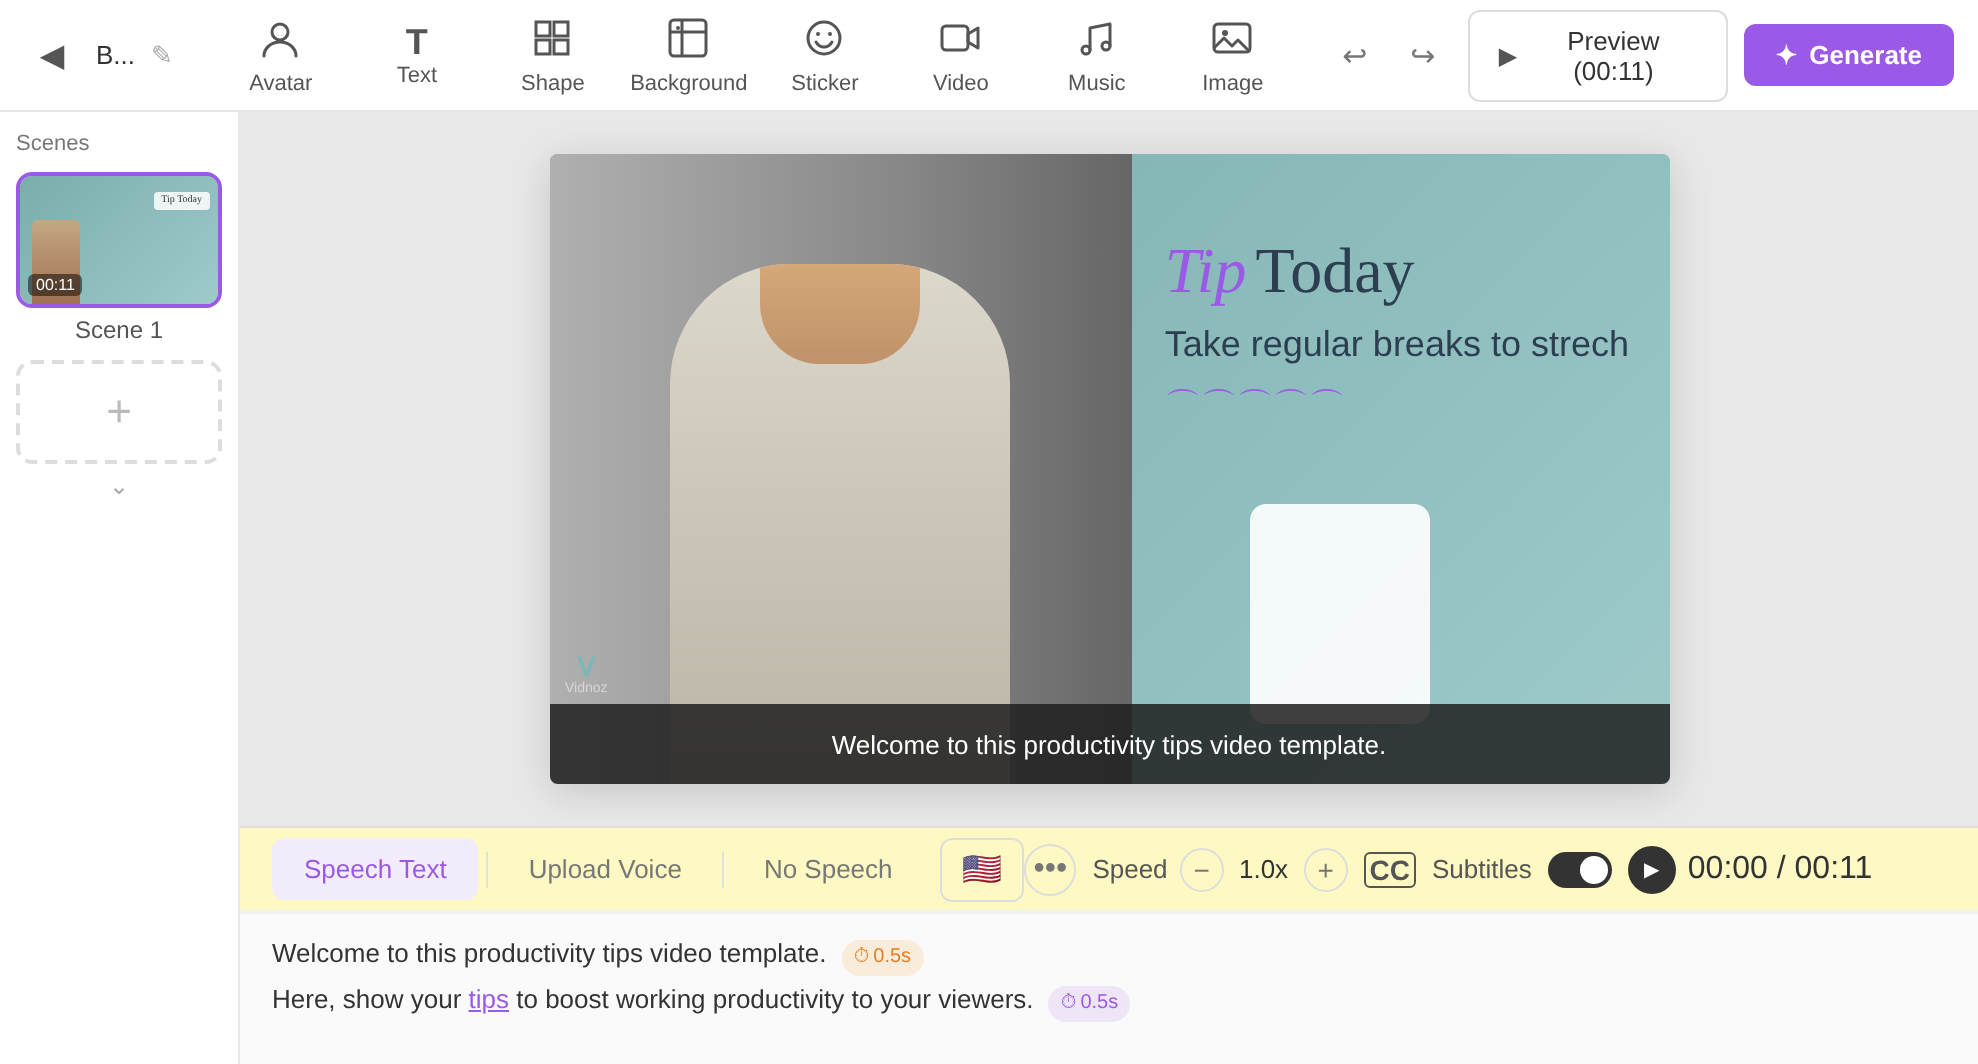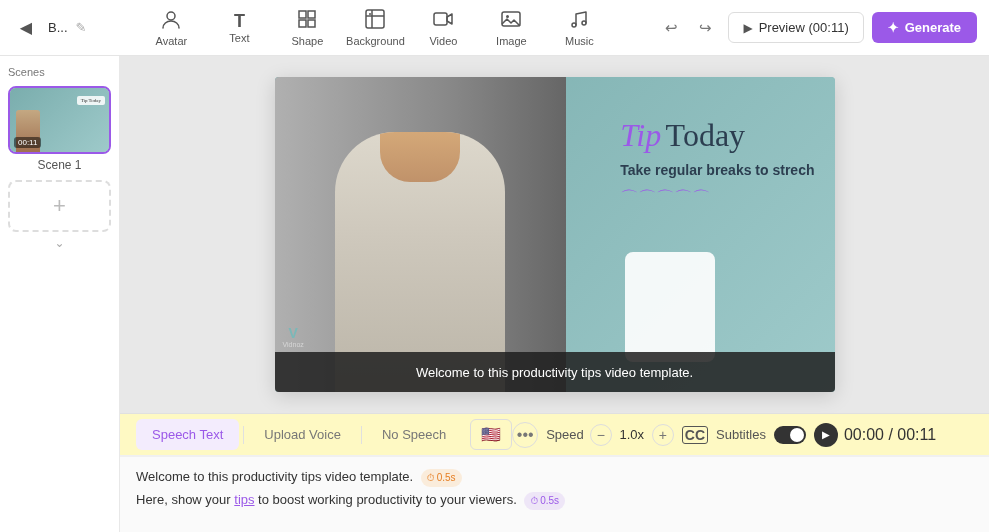--- a/index.html
+++ b/index.html
@@ -73,21 +73,21 @@
 
     
     .canvas-bg { position: absolute; inset: 0; background: linear-gradient(135deg, #7aadad 0%, #9ecaca 100%); }
     .white-box {
       position: absolute; right: 120px; bottom: 30px; width: 90px; height: 110px;
       background: rgba(255,255,255,0.9); border-radius: 8px;
     }
     .tip-text-area { position: absolute; right: 20px; top: 40px; }
     .tip-italic { font-family: Georgia, serif; font-style: italic; font-size: 32px; color: #9b59e8; font-weight: 300; }
     .tip-today { font-family: Georgia, serif; font-size: 32px; color: #2c3e50; font-weight: 300; display: inline; }
-    .tip-subtitle { font-size: 14px; color: #2c3e50; margin-top: 8px; font-weight: 700; }
+    .tip-subtitle { font-size: 18px; color: #2c3e50; margin-top: 8px; font-weight: 400; }
     .tip-curve { margin-top: 8px; color: #9b59e8; font-size: 18px; }
     .canvas-bottom-bar {
       position: absolute; bottom: 0; left: 0; right: 0; height: 40px;
       background: rgba(30,30,30,0.85); display: flex; align-items: center; justify-content: center;
     }
     .canvas-bottom-text { color: #fff; font-size: 13px; }
     .vidnoz-watermark { position: absolute; bottom: 44px; left: 8px; color: rgba(255,255,255,0.5); font-size: 8px; display: flex; flex-direction: column; align-items: center; }
     .vidnoz-v { font-size: 14px; font-weight: bold; color: #7ab8b8; }
     .bottom-tabs { display: flex; align-items: center; padding: 0 16px; border-bottom: 1px solid #f0f0f0; height: 42px; gap: 0; }
     .tab-btn {
@@ -163,51 +163,62 @@
       <span class="tool-icon">
         <svg width="22" height="22" viewBox="0 0 22 22" fill="none">
             <rect x="2" y="2" width="18" height="18" rx="2" stroke="#555" stroke-width="1.5"></rect>
             <path d="M2 8h18M8 2v18" stroke="#555" stroke-width="1.5"></path>
             <line x1="6" y1="6" x2="6.01" y2="6" stroke="#555" stroke-width="2" stroke-linecap="round"></line>
           </svg>
       </span>
       <span>Background</span>
     </div>
 
+    <div class="tool-item">
+      <span class="tool-icon">
+        <svg width="22" height="22" viewBox="0 0 22 22" fill="none">
+            <circle cx="11" cy="11" r="8" stroke="#555" stroke-width="1.5"></circle>
+            <path d="M7 13c.8 1.5 2 2.5 4 2.5s3.2-1 4-2.5" stroke="#555" stroke-width="1.5" stroke-linecap="round"></path>
+            <circle cx="8" cy="9" r="1" fill="#555"></circle>
+            <circle cx="14" cy="9" r="1" fill="#555"></circle>
+          </svg>
+      </span>
+      <span>Sticker</span>
+    </div>
 
     <div class="tool-item">
       <span class="tool-icon">
         <svg width="22" height="22" viewBox="0 0 22 22" fill="none">
             <rect x="2" y="5" width="13" height="12" rx="2" stroke="#555" stroke-width="1.5"></rect>
             <path d="M15 9l5-3v10l-5-3V9z" stroke="#555" stroke-width="1.5" stroke-linejoin="round"></path>
           </svg>
       </span>
       <span>Video</span>
+    </div>
+
+    <div class="tool-item">
+      <span class="tool-icon">
+        <svg width="22" height="22" viewBox="0 0 22 22" fill="none">
+            <path d="M8 17V6l10-2v11" stroke="#555" stroke-width="1.5" stroke-linecap="round" stroke-linejoin="round"></path>
+            <circle cx="6" cy="17" r="2" stroke="#555" stroke-width="1.5"></circle>
+            <circle cx="16" cy="15" r="2" stroke="#555" stroke-width="1.5"></circle>
+          </svg>
+      </span>
+      <span>Music</span>
     </div>
 
     <div class="tool-item">
       <span class="tool-icon">
         <svg width="22" height="22" viewBox="0 0 22 22" fill="none">
             <rect x="2" y="4" width="18" height="14" rx="2" stroke="#555" stroke-width="1.5"></rect>
             <circle cx="7.5" cy="8.5" r="1.5" fill="#555"></circle>
             <path d="M2 16l5-5 4 4 3-3 6 6" stroke="#555" stroke-width="1.5" stroke-linejoin="round"></path>
           </svg>
       </span>
       <span>Image</span>
-    </div>
-
-    <div class="tool-item">
-      <span class="tool-icon">
-        <svg width="22" height="22" viewBox="0 0 22 22" fill="none">
-            <path d="M8 17V6l10-2v11" stroke="#555" stroke-width="1.5" stroke-linecap="round" stroke-linejoin="round"></path>
-            <circle cx="6" cy="17" r="2" stroke="#555" stroke-width="1.5"></circle>
-            <circle cx="16" cy="15" r="2" stroke="#555" stroke-width="1.5"></circle>
-          </svg>
-      </span>
-      <span>Music</span>
     </div>
   </div>
 
   <div class="toolbar-right">
     <div class="undo-redo">
       <button class="icon-btn">
         <span>↩</span>
       </button>
       <button class="icon-btn">
         <span>↪</span>

